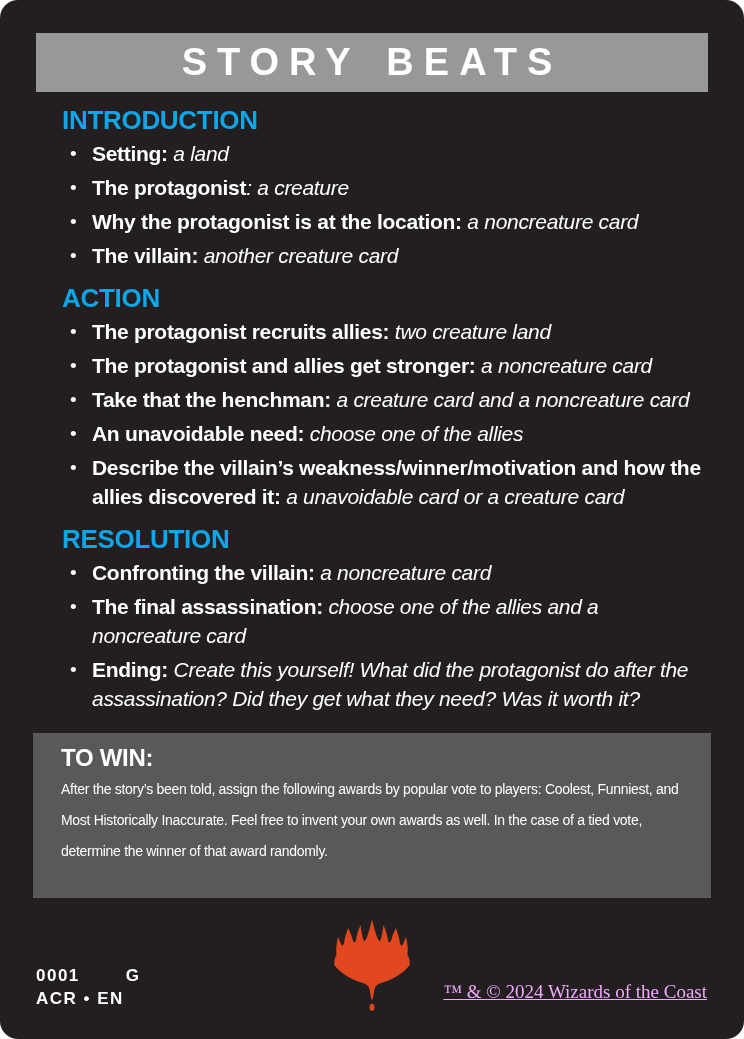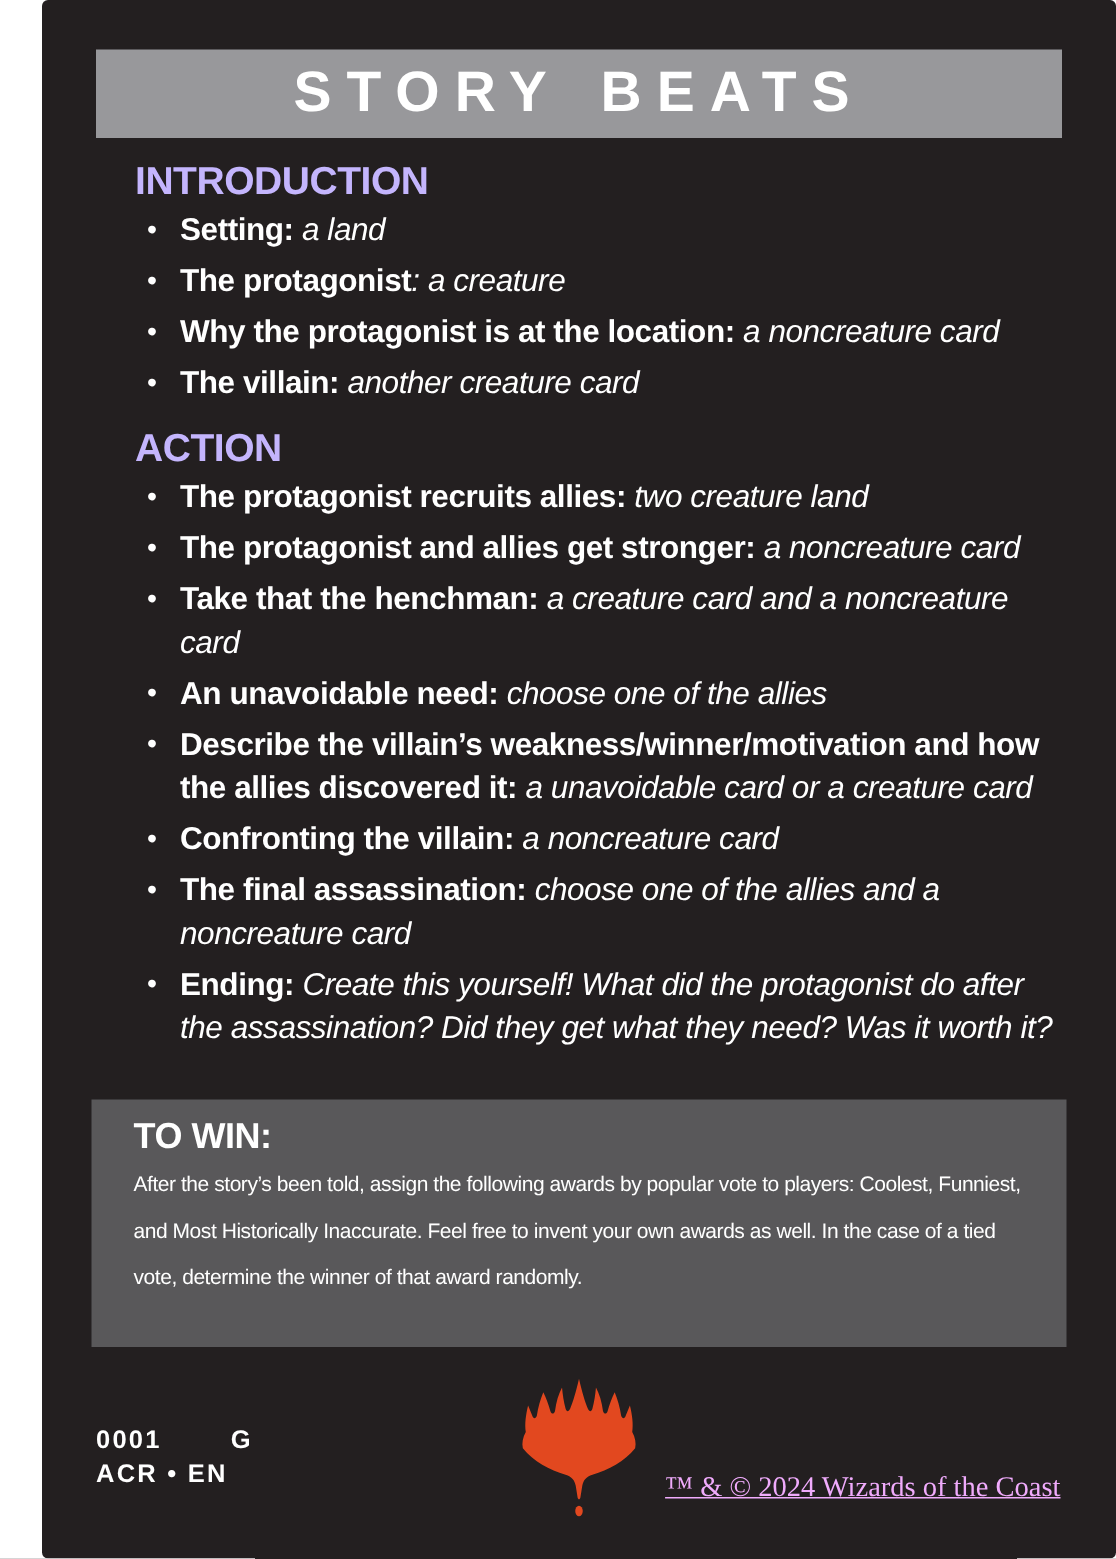--- a/index.html
+++ b/index.html
@@ -1,44 +1,44 @@
 <!DOCTYPE html>
 <html><head>
 <meta charset="utf-8">
 <style>
   html,body{margin:0;padding:0;background:#ffffff;}
   .stage{width:744px;height:1039px;position:relative;background:#ffffff;overflow:hidden;
          font-family:"Liberation Sans", sans-serif;}
-  .card{position:absolute;inset:0;background:#231f20;border-radius:4px;overflow:hidden;margin-left:28px;}
+  .card{position:absolute;inset:0;background:#231f20;border-radius:18px;overflow:hidden;}
 
   
   .title-bar{position:absolute;left:36px;right:36px;top:33px;height:59px;background:#98989b;
              display:flex;align-items:center;justify-content:center;}
   .title-bar .title{color:#ffffff;font-size:38px;font-weight:700;letter-spacing:10px;
                     word-spacing:6px;white-space:nowrap;}
 
   
   .content{position:absolute;left:62px;right:34px;top:92px;}
-  .section-heading{font-size:26px;line-height:29px;font-weight:700;color:#c4b5fd;
+  .section-heading{font-size:26px;line-height:29px;font-weight:700;color:#0ea5e9;
                    margin:14px 0 4px 0;letter-spacing:-0.3px;}
   ul.bullets{list-style:none;margin:0;padding:0;}
   ul.bullets li{position:relative;padding-left:30px;color:#ffffff;font-size:21px;
                 line-height:29px;margin-bottom:5px;letter-spacing:-0.3px;}
   ul.bullets li .marker{position:absolute;left:8px;top:0;font-size:19px;color:#ffffff;}
   .b{font-weight:700;}
   .i{font-style:italic;font-weight:400;}
 
   
   .to-win-box{position:absolute;left:33px;right:33px;top:733px;height:165px;background:#59585a;
               padding:10px 28px 0 28px;box-sizing:border-box;}
   .to-win-heading{color:#ffffff;font-size:24px;font-weight:700;line-height:30px;letter-spacing:-0.3px;}
   .to-win-body{color:#ffffff;font-size:14px;line-height:31px;letter-spacing:-0.3px;margin-top:1px;}
 
   
-  .collector{position:absolute;left:36px;bottom:45px;color:#ffffff;font-size:17px;font-weight:700;
+  .collector{position:absolute;left:36px;bottom:29px;color:#ffffff;font-size:17px;font-weight:700;
              letter-spacing:1.5px;line-height:23px;}
   .collector .row1{display:flex;gap:46px;}
   .pw-symbol{position:absolute;left:50%;transform:translateX(-50%);top:919px;width:78px;height:97px;}
   .copyright{position:absolute;right:37px;bottom:36px;color:#f0abfc;font-size:19px;
              font-family:"Liberation Serif", serif;white-space:nowrap;text-decoration:underline;}
 </style>
 </head>
 <body>
 
 <div class="stage">
@@ -62,20 +62,21 @@
           <h2 class="section-heading">ACTION</h2>
           <ul class="bullets">
             <li><span class="marker">•</span><span class="b">The protagonist recruits allies:</span> <span class="i">two creature land</span></li>
             <li><span class="marker">•</span><span class="b">The protagonist and allies get stronger:</span> <span class="i">a noncreature card</span></li>
             <li><span class="marker">•</span><span class="b">Take that the henchman:</span> <span class="i">a creature card and a noncreature card</span></li>
             <li><span class="marker">•</span><span class="b">An unavoidable need:</span> <span class="i">choose one of the allies</span></li>
             <li><span class="marker">•</span><span class="b">Describe the villain’s weakness/winner/motivation and how the allies discovered it:</span> <span class="i">a unavoidable card or a creature card</span></li>
           </ul>
         </section>
         <section>
+          <h2 class="section-heading">RESOLUTION</h2>
           <ul class="bullets">
             <li><span class="marker">•</span><span class="b">Confronting the villain:</span> <span class="i">a noncreature card</span></li>
             <li><span class="marker">•</span><span class="b">The final assassination:</span> <span class="i">choose one of the allies and a noncreature card</span></li>
             <li><span class="marker">•</span><span class="b">Ending:</span> <span class="i">Create this yourself! What did the protagonist do after the assassination? Did they get what they need? Was it worth it?</span></li>
           </ul>
         </section>
       </div>
 
     <div class="to-win-box">
       <div class="to-win-heading">TO WIN:</div>

